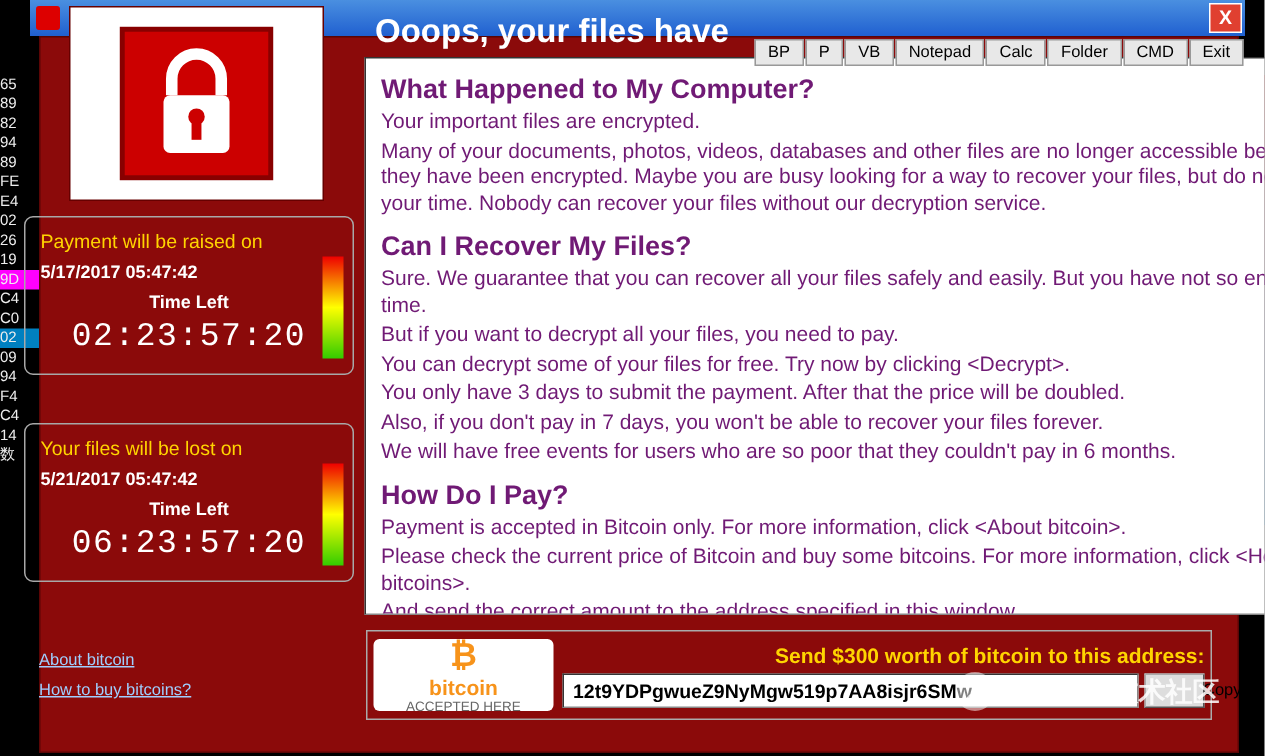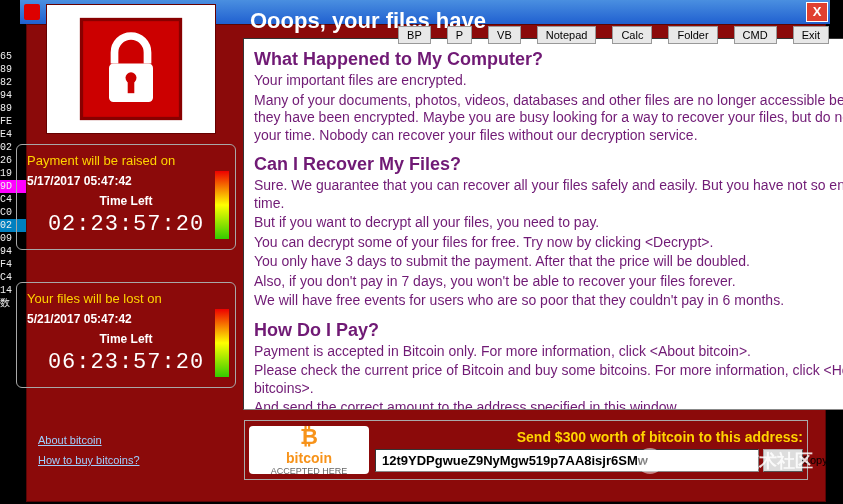--- a/index.html
+++ b/index.html
@@ -1,47 +1,47 @@
 <!DOCTYPE html>
 <html><head>
 <meta charset="utf-8">
 <style>
 * { margin: 0; padding: 0; box-sizing: border-box; }
 body { font-family: "Microsoft YaHei", Arial, sans-serif; background: #000; width: 843px; height: 504px; overflow: hidden; position: relative; }
 
-.bg-hex { position: absolute; left: 0; top: 0; width: 30px; height: 439px; background: #000; color: #eee; font-family: Liberation Mono, monospace; font-size: 10px; line-height: 13px; padding-top: 50px; }
+.bg-hex { position: absolute; left: 0; top: 0; width: 30px; height: 439px; background: #000; color: #eee; font-family: Liberation Sans, sans-serif; font-size: 10px; line-height: 13px; padding-top: 50px; }
 .bg-hex span { display: block; }
 .bg-hex .hl1 { background: #f0f; }
 .bg-hex .hl2 { background: #0080c0; }
 
 .bg-right { position: absolute; right: 0; top: 50px; width: 14px; height: 300px; background: linear-gradient(#a00, #06a); }
 
 .titlebar { position: absolute; left: 20px; top: 0; width: 810px; height: 24px; background: linear-gradient(#4a8fe0, #2060d0); display: flex; align-items: center; color: #fff; font-size: 12px; font-weight: bold; padding-left: 4px; }
 .titlebar .icon { width: 16px; height: 16px; background: #d00; margin-right: 6px; border-radius: 2px; }
 .close-btn { position: absolute; right: 2px; top: 2px; width: 22px; height: 20px; background: #e04030; color: #fff; text-align: center; line-height: 18px; font-weight: bold; border: 1px solid #fff; font-size: 13px; }
 
 .main-panel { position: absolute; left: 26px; top: 24px; width: 800px; height: 478px; background: #8b0a0a; border: 1px solid #5a0505; }
 
-.toolbar { position: absolute; right: 14px; top: 26px; display: flex; gap: 16px; z-index: 10; }
+.toolbar { position: absolute; right: 14px; top: 26px; display: flex; gap: 1px; z-index: 10; }
 .tool-btn { background: #e8e8e8; border: 1px solid #999; padding: 2px 8px; font-size: 11px; cursor: pointer; }
 
 .lock-box { position: absolute; left: 46px; top: 4px; width: 170px; height: 130px; background: #fff; border: 1px solid #600; display: flex; align-items: center; justify-content: center; }
 
 .headline { position: absolute; left: 250px; top: 8px; color: #fff; font-size: 22px; font-weight: bold; }
 
 .timer-box { position: absolute; left: 16px; width: 220px; border: 1px solid #a8a8a8; border-radius: 6px; padding: 8px 10px 12px; }
 .timer-box .hdr { color: #ffd400; font-size: 13px; font-weight: normal; text-align: left; margin-bottom: 6px; }
 .timer-box .date { color: #fff; font-size: 12px; font-weight: bold; margin-bottom: 6px; }
 .timer-box .tl { color: #fff; font-size: 12px; text-align: center; margin-bottom: 4px; font-weight: bold; }
 .timer-box .countdown { font-family: "Courier New", monospace; color: #fff; font-size: 22px; letter-spacing: 1px; text-align: center; position: relative; }
 .timer-box .bar { position: absolute; right: 6px; top: 26px; width: 14px; height: 68px; background: linear-gradient(#e00, #ff0, #3c0); }
 #t1 { top: 144px; }
 #t2 { top: 282px; }
 
-.links { position: absolute; left: 26px; top: 434px; font-size: 11px; margin-left: 12px; }
+.links { position: absolute; left: 26px; top: 434px; font-size: 11px; }
 .links a { color: #9fcfff; text-decoration: underline; display: block; margin-bottom: 8px; }
 
 .content-panel { position: absolute; left: 243px; top: 38px; width: 676px; height: 372px; background: #fff; border: 1px inset #888; padding: 6px 10px; overflow: hidden; font-family: Liberation Sans, sans-serif; font-size: 14px; color: #701a75; }
 .content-panel h2 { font-size: 18px; margin: 4px 0 2px; }
 .content-panel p { margin-bottom: 2px; line-height: 1.25; }
 .scroll-track { position: absolute; right: 0; top: 0; width: 16px; height: 100%; background: #e8e8e8; border-left: 1px solid #bbb; }
 .scroll-btn { width: 14px; height: 16px; background: #ddd; border: 1px solid #999; margin: 1px auto; text-align: center; font-size: 9px; line-height: 14px; }
 .scroll-thumb { width: 12px; height: 30px; background: #ccc; border: 1px solid #999; margin: 2px auto; }
 
 .pay-bar { position: absolute; left: 244px; top: 420px; width: 564px; height: 60px; border: 1px solid #aaa; display: flex; align-items: center; padding: 4px; gap: 6px; }

